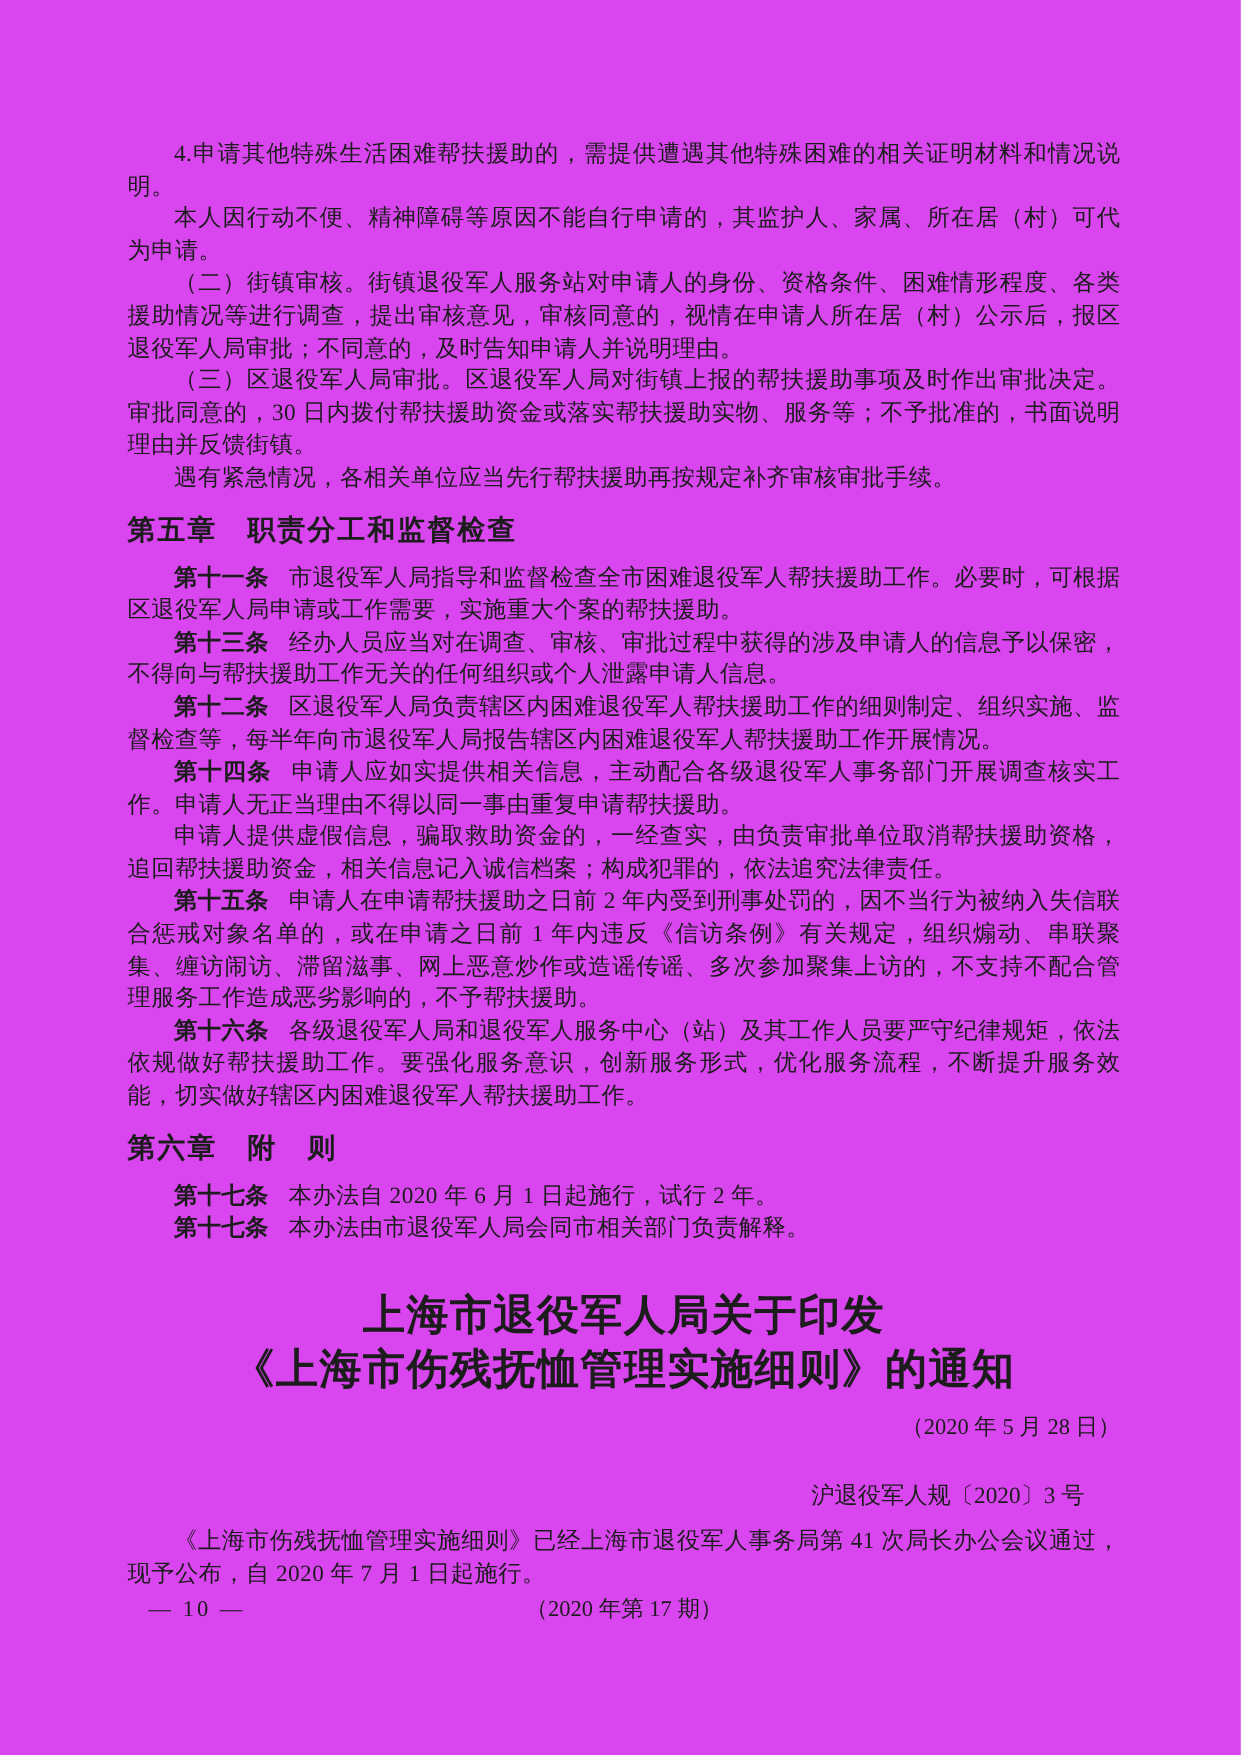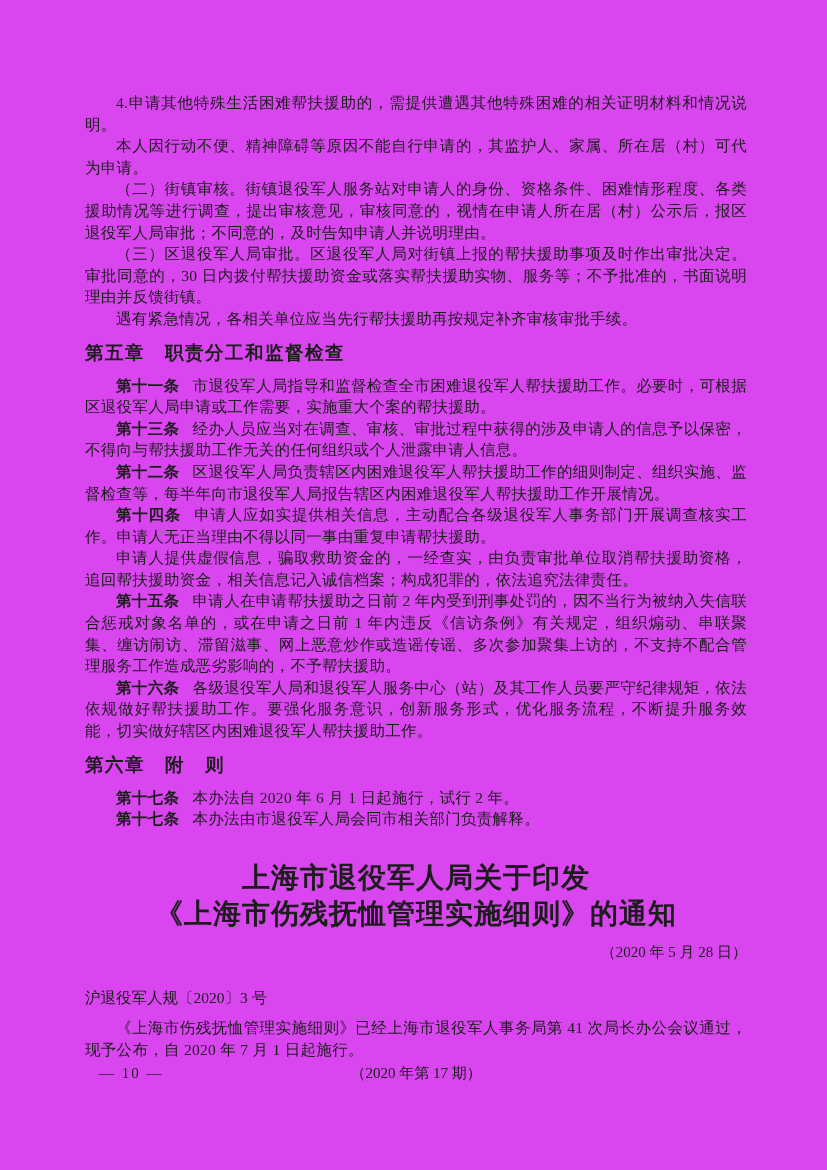--- a/index.html
+++ b/index.html
@@ -52,21 +52,21 @@
     margin:10px 0 0 0;
     font-size:15px;
     line-height:21.6px;
     text-align:right;
     text-indent:0;
   }
   .doc-number {
     margin:24px 24px 0 0;
     font-size:15.5px;
     line-height:21.6px;
-    text-align:left;
+    text-align:right;
     text-indent:0;
   }
   .notice-body {
     margin-top:8px;
   }
   .footer {
     position:absolute;
     left:85px;
     width:662px;
     top:1063px;

